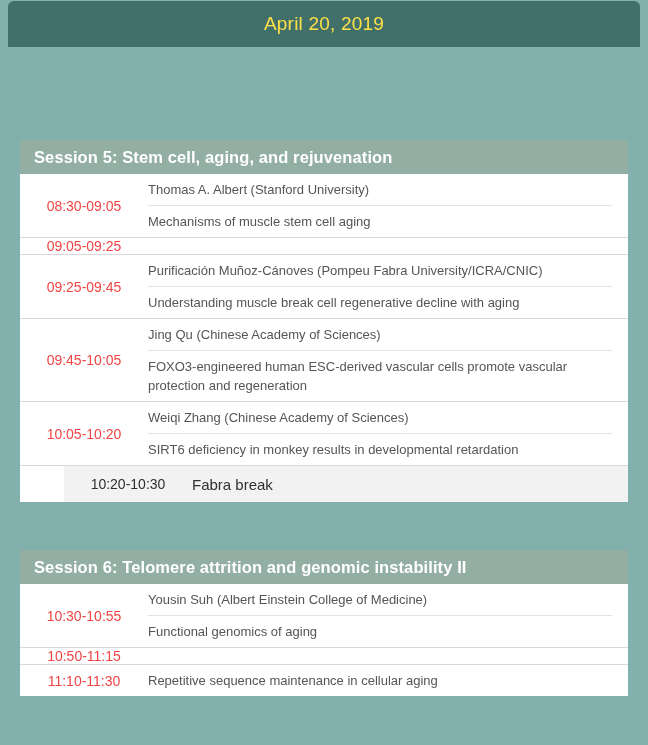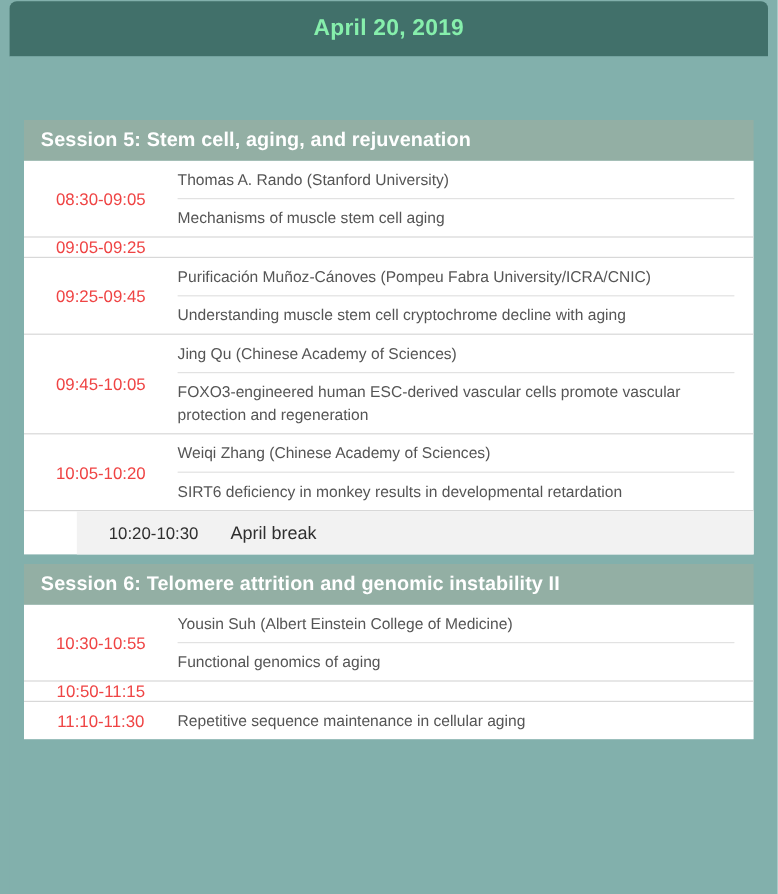--- a/index.html
+++ b/index.html
@@ -30,23 +30,23 @@
     width: 632px;
     height: 46px;
     background: #41706a;
     border-radius: 6px 6px 0 0;
     display: flex;
     align-items: center;
     justify-content: center;
     box-sizing: border-box;
   }
   .date-header-title {
-    color: #86efac;
+    color: #fde047;
     font-size: 19px;
-    font-weight: bold;
+    font-weight: normal;
     letter-spacing: .2px;
   }
 
   
   .body-area {
     position: absolute;
     left: 8px;
     top: 47px;
     width: 632px;
     height: 698px;
@@ -63,20 +63,21 @@
   .spacer-top { height: 53px; }
 
   
   .session-header {
     background: #93afa4;
     height: 34px;
     display: flex;
     align-items: center;
     box-sizing: border-box;
     padding-left: 14px;
+    margin-top: 40px;
   }
   .session-header-title {
     color: #ffffff;
     font-size: 16.5px;
     font-weight: bold;
     letter-spacing: .1px;
     white-space: nowrap;
   }
 
   
@@ -157,54 +158,54 @@
   <div class="scroll-col">
     <div class="spacer-top"></div>
     <div id="sessions-container">
         <div class="session-header">
           <div class="session-header-title">Session 5: Stem cell, aging, and rejuvenation</div>
         </div>
         <div class="card">
           <div class="row">
             <div class="row-time">08:30-09:05</div>
             <div class="row-body">
-              <div class="cell">Thomas A. Rando (Stanford University)</div>
+              <div class="cell">Thomas A. Albert (Stanford University)</div>
               <div class="cell last">Mechanisms of muscle stem cell aging</div>
             </div>
           </div>
           <div class="row">
             <div class="row-time">09:05-09:25</div>
             <div class="row-body">
             </div>
           </div>
           <div class="row">
             <div class="row-time">09:25-09:45</div>
             <div class="row-body">
               <div class="cell">Purificación Muñoz-Cánoves (Pompeu Fabra University/ICRA/CNIC)</div>
-              <div class="cell last">Understanding muscle stem cell cryptochrome decline with aging</div>
+              <div class="cell last">Understanding muscle break cell regenerative decline with aging</div>
             </div>
           </div>
           <div class="row">
             <div class="row-time">09:45-10:05</div>
             <div class="row-body">
               <div class="cell">Jing Qu (Chinese Academy of Sciences)</div>
               <div class="cell last">FOXO3-engineered human ESC-derived vascular cells promote vascular protection and regeneration</div>
             </div>
           </div>
           <div class="row">
             <div class="row-time">10:05-10:20</div>
             <div class="row-body">
               <div class="cell">Weiqi Zhang (Chinese Academy of Sciences)</div>
               <div class="cell last">SIRT6 deficiency in monkey results in developmental retardation</div>
             </div>
           </div>
           <div class="row break-row">
             <div class="row-time">10:20-10:30</div>
             <div class="row-body">
-              <div class="break-label">April break</div>
+              <div class="break-label">Fabra break</div>
             </div>
           </div>
         </div>
         <div class="gap-after-card"></div>
         <div class="session-header">
           <div class="session-header-title">Session 6: Telomere attrition and genomic instability II</div>
         </div>
         <div class="card">
           <div class="row">
             <div class="row-time">10:30-10:55</div>

